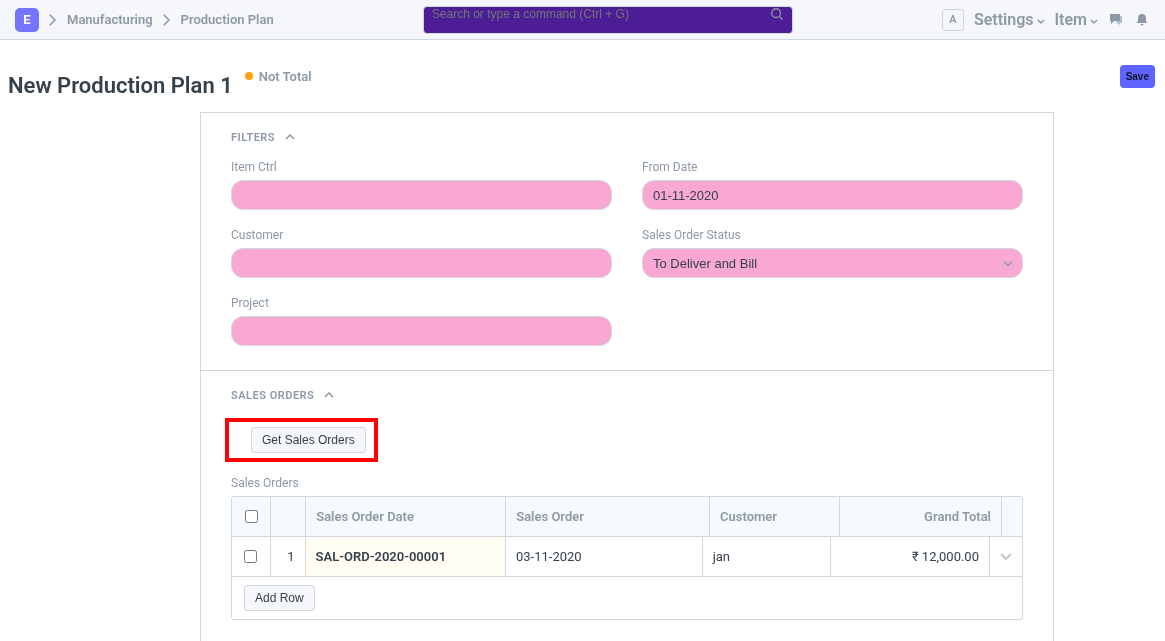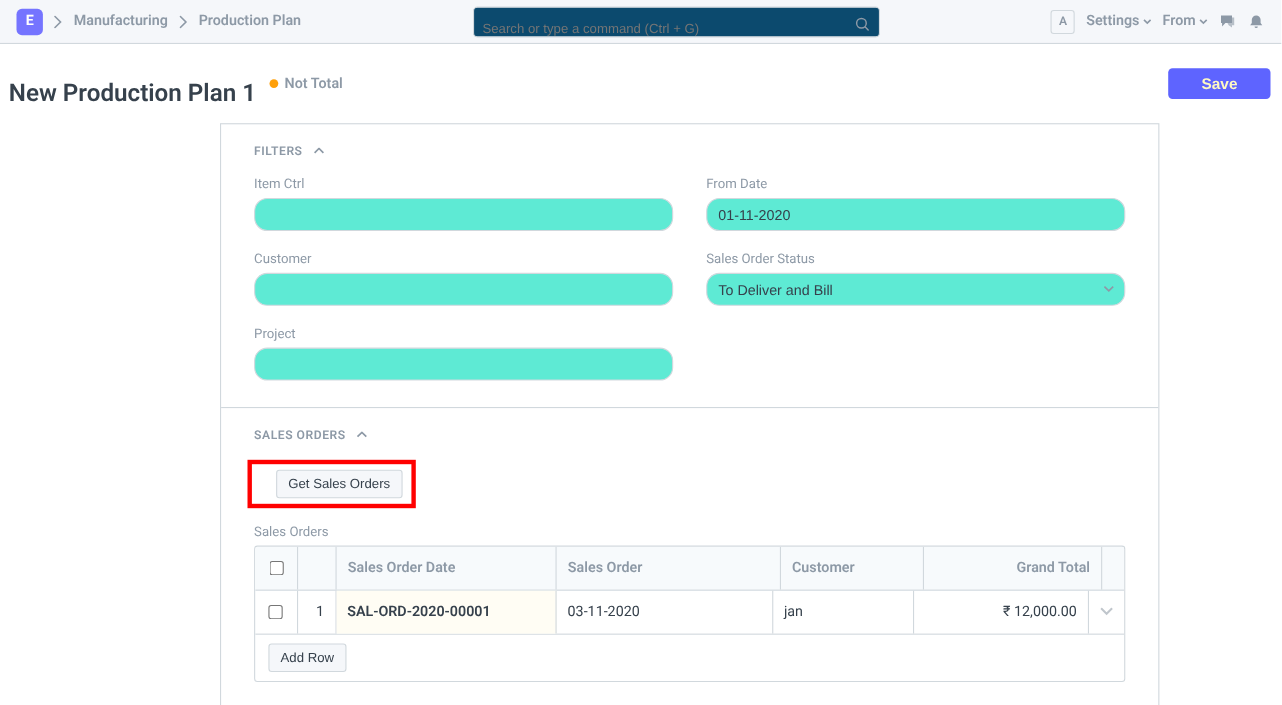--- a/index.html
+++ b/index.html
@@ -22,52 +22,52 @@
   width: 24px; height: 24px; border-radius: 5px;
   background: #7574ff; color: #fff; font-weight: 700;
   display: flex; align-items: center; justify-content: center;
   font-size: 13px;
 }
 .bc-sep { color: #8d99a6; margin: 0 10px; display: inline-flex; }
 .bc-link { color: #8d99a6; font-weight: 600; cursor: pointer; font-size: 13px; }
 .search-wrap {
   margin-left: auto; margin-right: auto;
   width: 370px; height: 28px; border: 1px solid #d1d8dd;
-  border-radius: 4px; display: flex; align-items: flex-end;
-  background: #0c4a6e; padding: 0 8px;
+  border-radius: 4px; display: flex; align-items: flex-start;
+  background: #4c1d95; padding: 0 8px;
 }
 .search-wrap input {
   border: none; outline: none; flex: 1; font-size: 12px; color: #8d99a6;
   background: transparent;
 }
 .right-tools { display: flex; align-items: center; gap: 10px; color: #8d99a6; }
 .avatar-sq {
   width: 22px; height: 22px; border: 1px solid #d1d8dd; border-radius: 3px;
   display: flex; align-items: center; justify-content: center;
   color: #8d99a6; font-size: 11px; font-weight: 600;
 }
-.tool-text { font-weight: 600; font-size: 13px; display: flex; align-items: center; gap: 3px; cursor: pointer; }
+.tool-text { font-weight: 600; font-size: 16px; display: flex; align-items: center; gap: 3px; cursor: pointer; }
 .icon-btn { cursor: pointer; display: flex; color: #8d99a6; }
 
 .page-head {
   padding: 14px 10px 14px 8px;
   display: flex; align-items: center;
 }
 .page-title {
   font-size: 22px; font-weight: 600; color: #36414c; margin-top: 19px;
 }
 .status-dot {
   width: 8px; height: 8px; border-radius: 50%; background: #ffa00a;
   display: inline-block; margin: 0 6px 0 12px; vertical-align: middle;
 }
 .status-text { color: #8d99a6; font-weight: 600; font-size: 13px; }
 .btn-primary {
-  margin-left: auto; background: #5e64ff; color: #fef9c3;
-  border: none; border-radius: 4px; padding: 6px 30px;
-  font-weight: 600; font-size: 14px; cursor: pointer;
+  margin-left: auto; background: #5e64ff; color: #0f172a;
+  border: none; border-radius: 4px; padding: 6px 6px;
+  font-weight: 600; font-size: 10px; cursor: pointer;
 }
 
 .form-box {
   border: 1px solid #d1d8dd;
   border-top: 1px solid #d1d8dd;
   margin-top: 0;
   margin-left: 200px;
   width: 854px;
 }
 .section {
@@ -78,21 +78,21 @@
   display: flex; align-items: center; gap: 10px;
   color: #8d99a6; font-weight: 600; letter-spacing: 0.5px;
   font-size: 11px; cursor: pointer; margin-bottom: 16px;
 }
 .cols { display: flex; gap: 30px; }
 .col { flex: 1; display: flex; flex-direction: column; gap: 18px; }
 .field-label { color: #8d99a6; font-size: 12px; margin-bottom: 6px; display: block; }
 .control {
   width: 100%; height: 30px; border: 1px solid #d1d8dd;
   border-radius: 12px; padding: 0 10px; font-size: 13px;
-  color: #36414c; outline: none; background: #5eead4;
+  color: #36414c; outline: none; background: #f9a8d4;
 }
 .select-wrap { position: relative; }
 .select-wrap .caret {
   position: absolute; right: 10px; top: 50%; transform: translateY(-50%);
   color: #8d99a6; pointer-events: none;
 }
 
 .btn-default {
   background: #f5f7fa; border: 1px solid #d1d8dd; border-radius: 3px;
   padding: 5px 10px; font-size: 12px; color: #36414c; cursor: pointer;
@@ -157,21 +157,21 @@
 
   <div class="right-tools">
     <div class="avatar-sq">A</div>
     <div class="tool-text">
       <span>Settings</span>
       <span><svg width="8" height="6">
             <path d="M1 1l3 3 3-3" stroke="#8d99a6" stroke-width="1.5" fill="none"></path>
           </svg></span>
     </div>
     <div class="tool-text">
-      <span>From</span>
+      <span>Item</span>
       <span><svg width="8" height="6">
             <path d="M1 1l3 3 3-3" stroke="#8d99a6" stroke-width="1.5" fill="none"></path>
           </svg></span>
     </div>
     <span class="icon-btn">
       <svg width="16" height="16" viewBox="0 0 16 16">
           <path d="M2 2h10v7H6l-3 3V9H2z" fill="#8d99a6"></path>
           <path d="M5 4h9v7h-2v2l-3-2" fill="#8d99a6" opacity="0.6"></path>
         </svg>
     </span>

